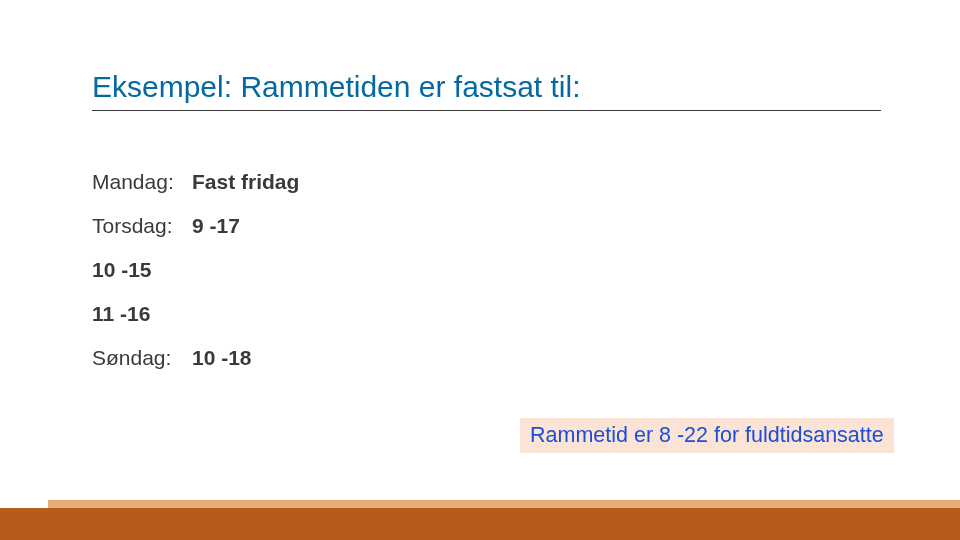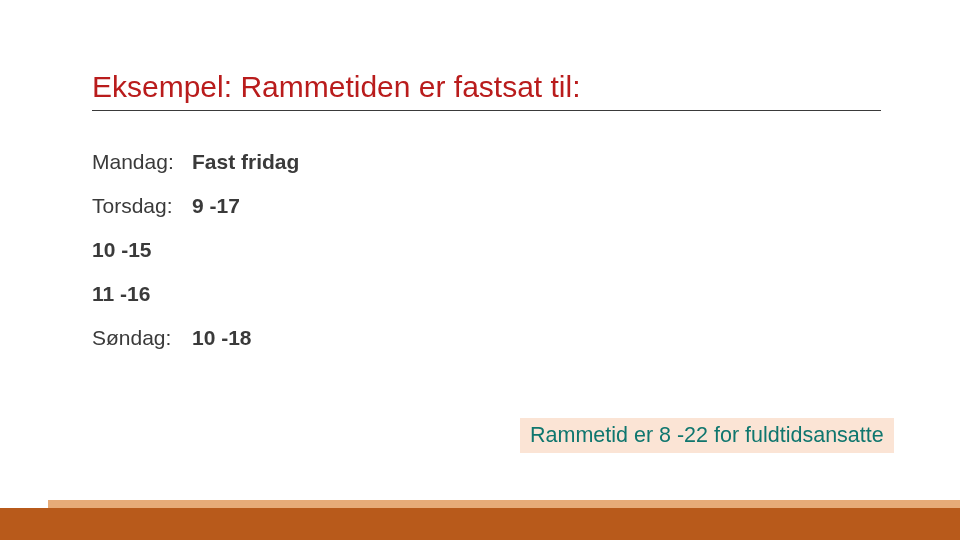--- a/index.html
+++ b/index.html
@@ -20,35 +20,35 @@
     height: 540px;
     box-sizing: border-box;
   }
 
   .title {
     position: absolute;
     left: 92px;
     top: 70px;
     font-size: 30px;
     font-weight: 300;
-    color: #b91c1c;
+    color: #0369a1;
     border-bottom: 1px solid #3a3a3a;
     padding-bottom: 6px;
     padding-right: 300px;
   }
 
   .schedule {
     position: absolute;
     left: 92px;
     top: 150px;
   }
 
   .row {
     display: flex;
-    align-items: flex-start;
+    align-items: flex-end;
     height: 44px;
   }
 
   .day {
     width: 100px;
     font-size: 21px;
     font-weight: 400;
     font-family: "Segoe UI", Arial, sans-serif;
   }
 
@@ -60,21 +60,21 @@
 
   .note {
     position: absolute;
     left: 520px;
     top: 418px;
     background: #fbe4d5;
     padding: 5px 10px;
     font-size: 21.5px;
     font-weight: 400;
     font-family: "Segoe UI", Arial, sans-serif;
-    color: #0f766e;
+    color: #1d4ed8;
     white-space: nowrap;
   }
 
   .footer-bar {
     position: absolute;
     left: 0;
     bottom: 0;
     width: 960px;
     height: 32px;
     background: #b85a1b;

